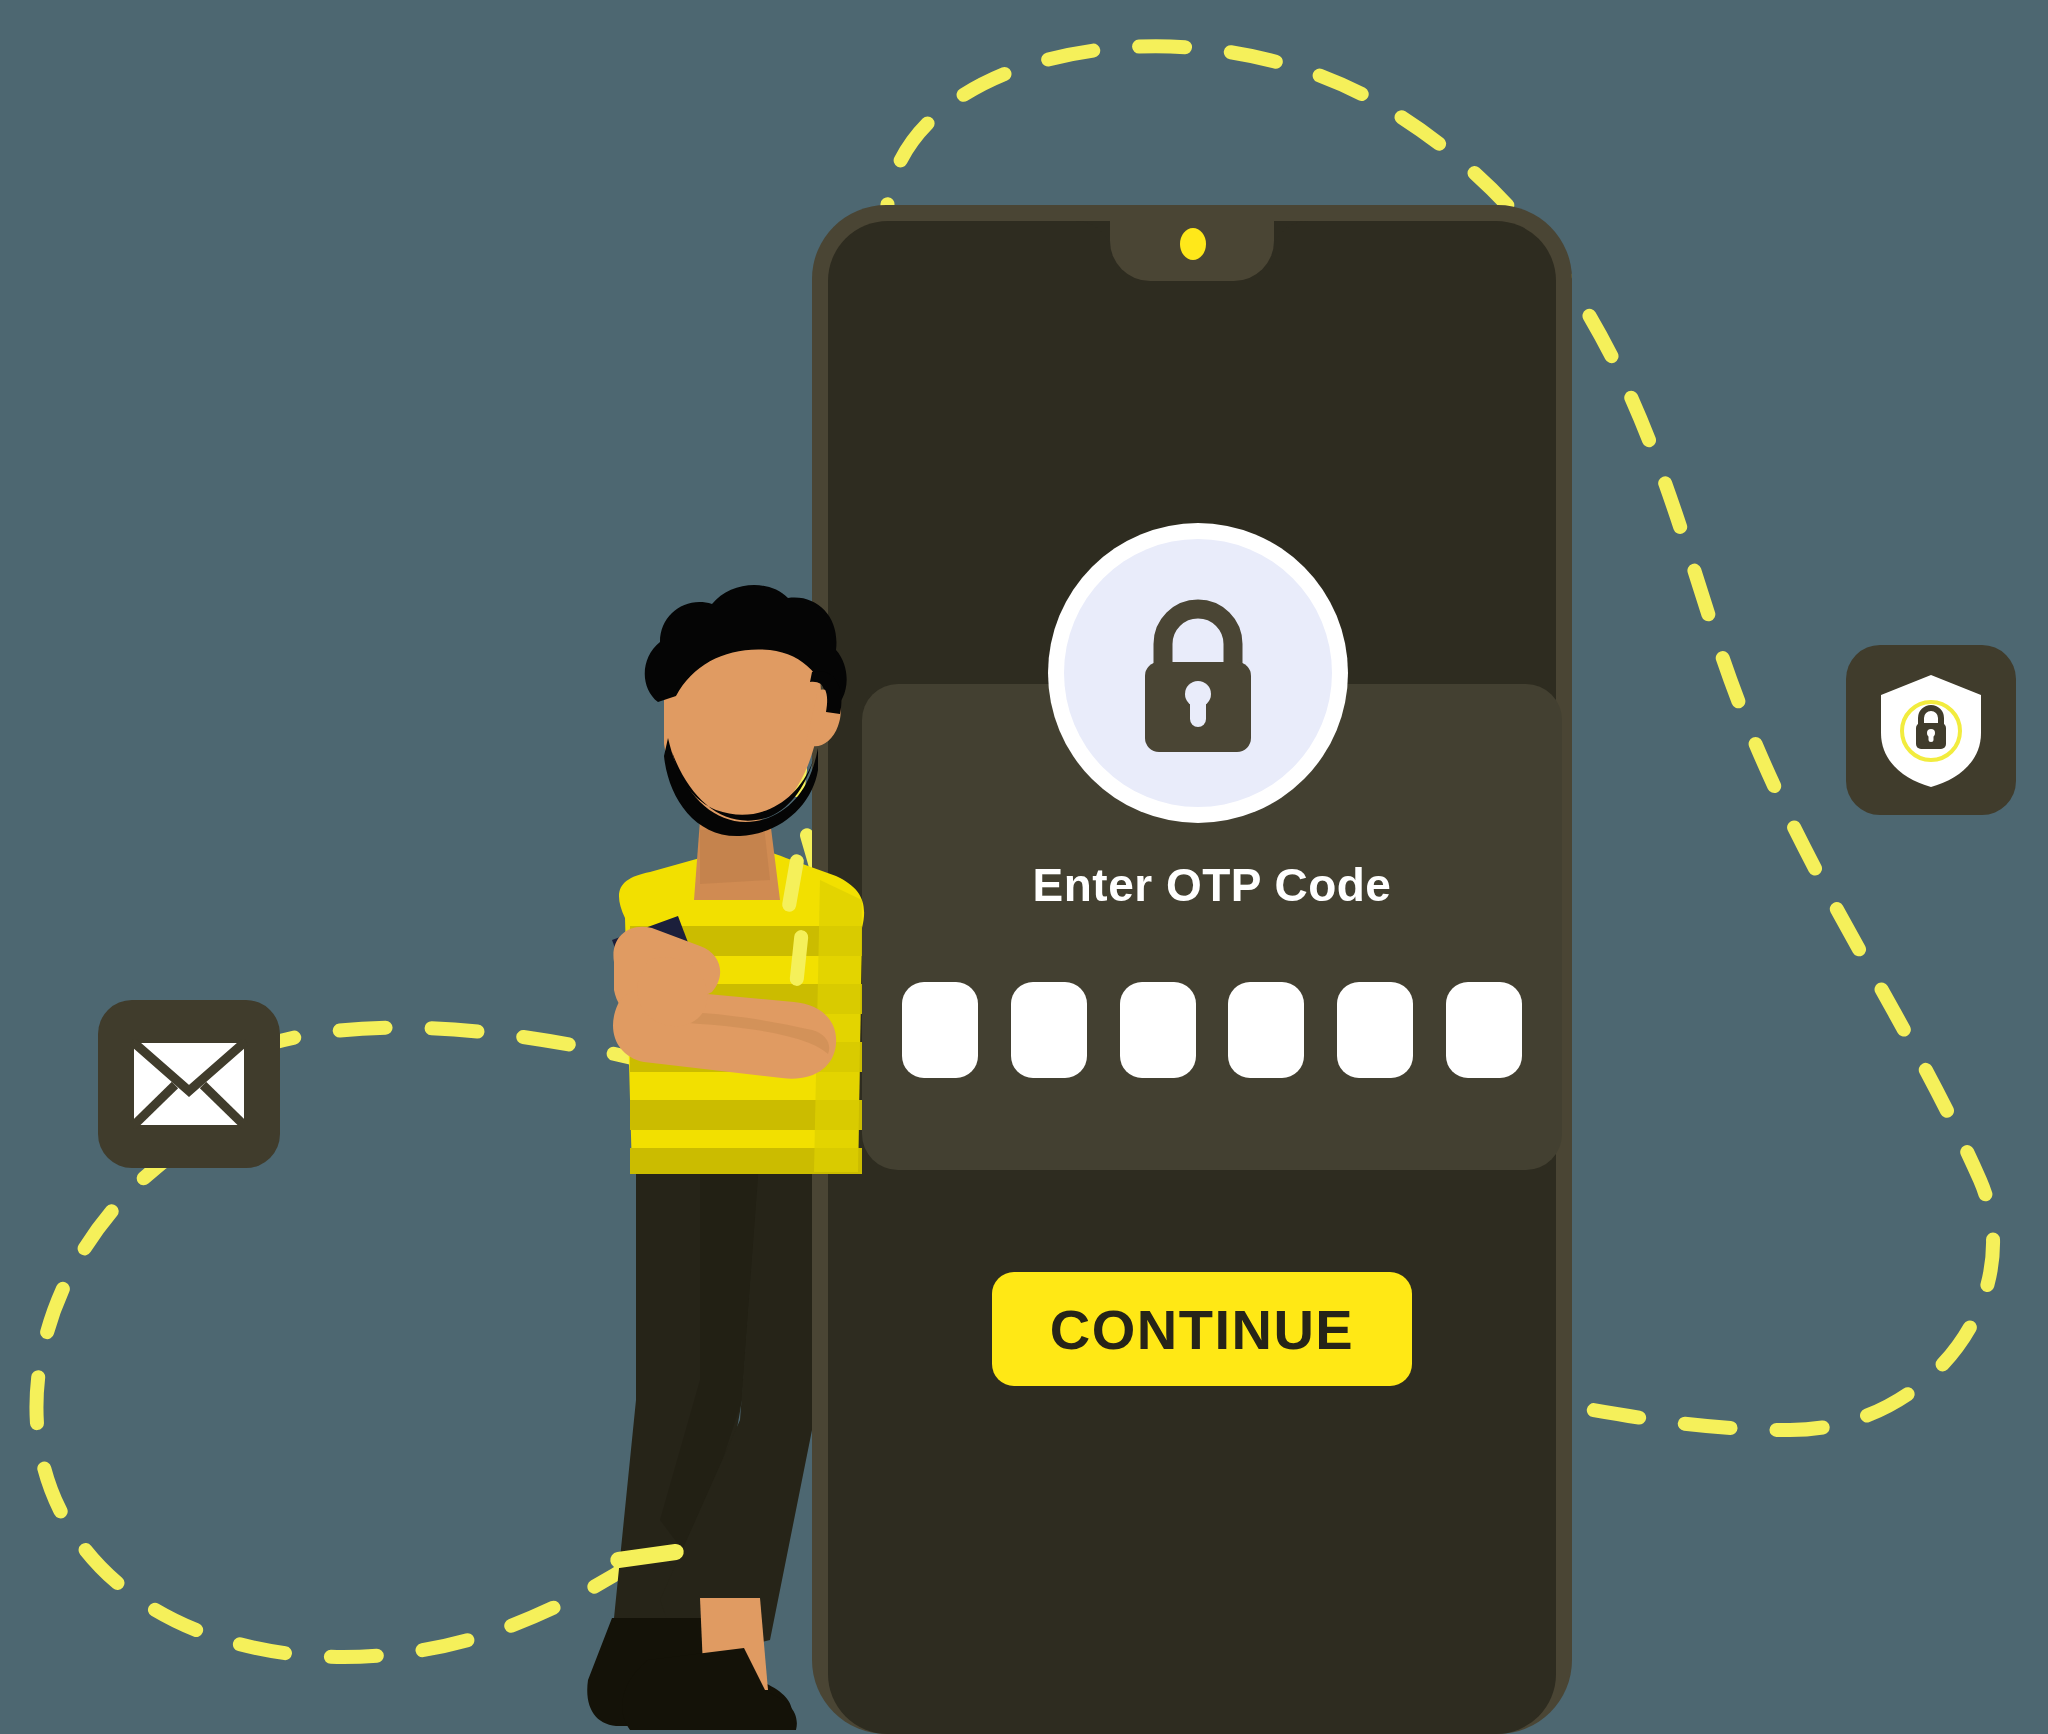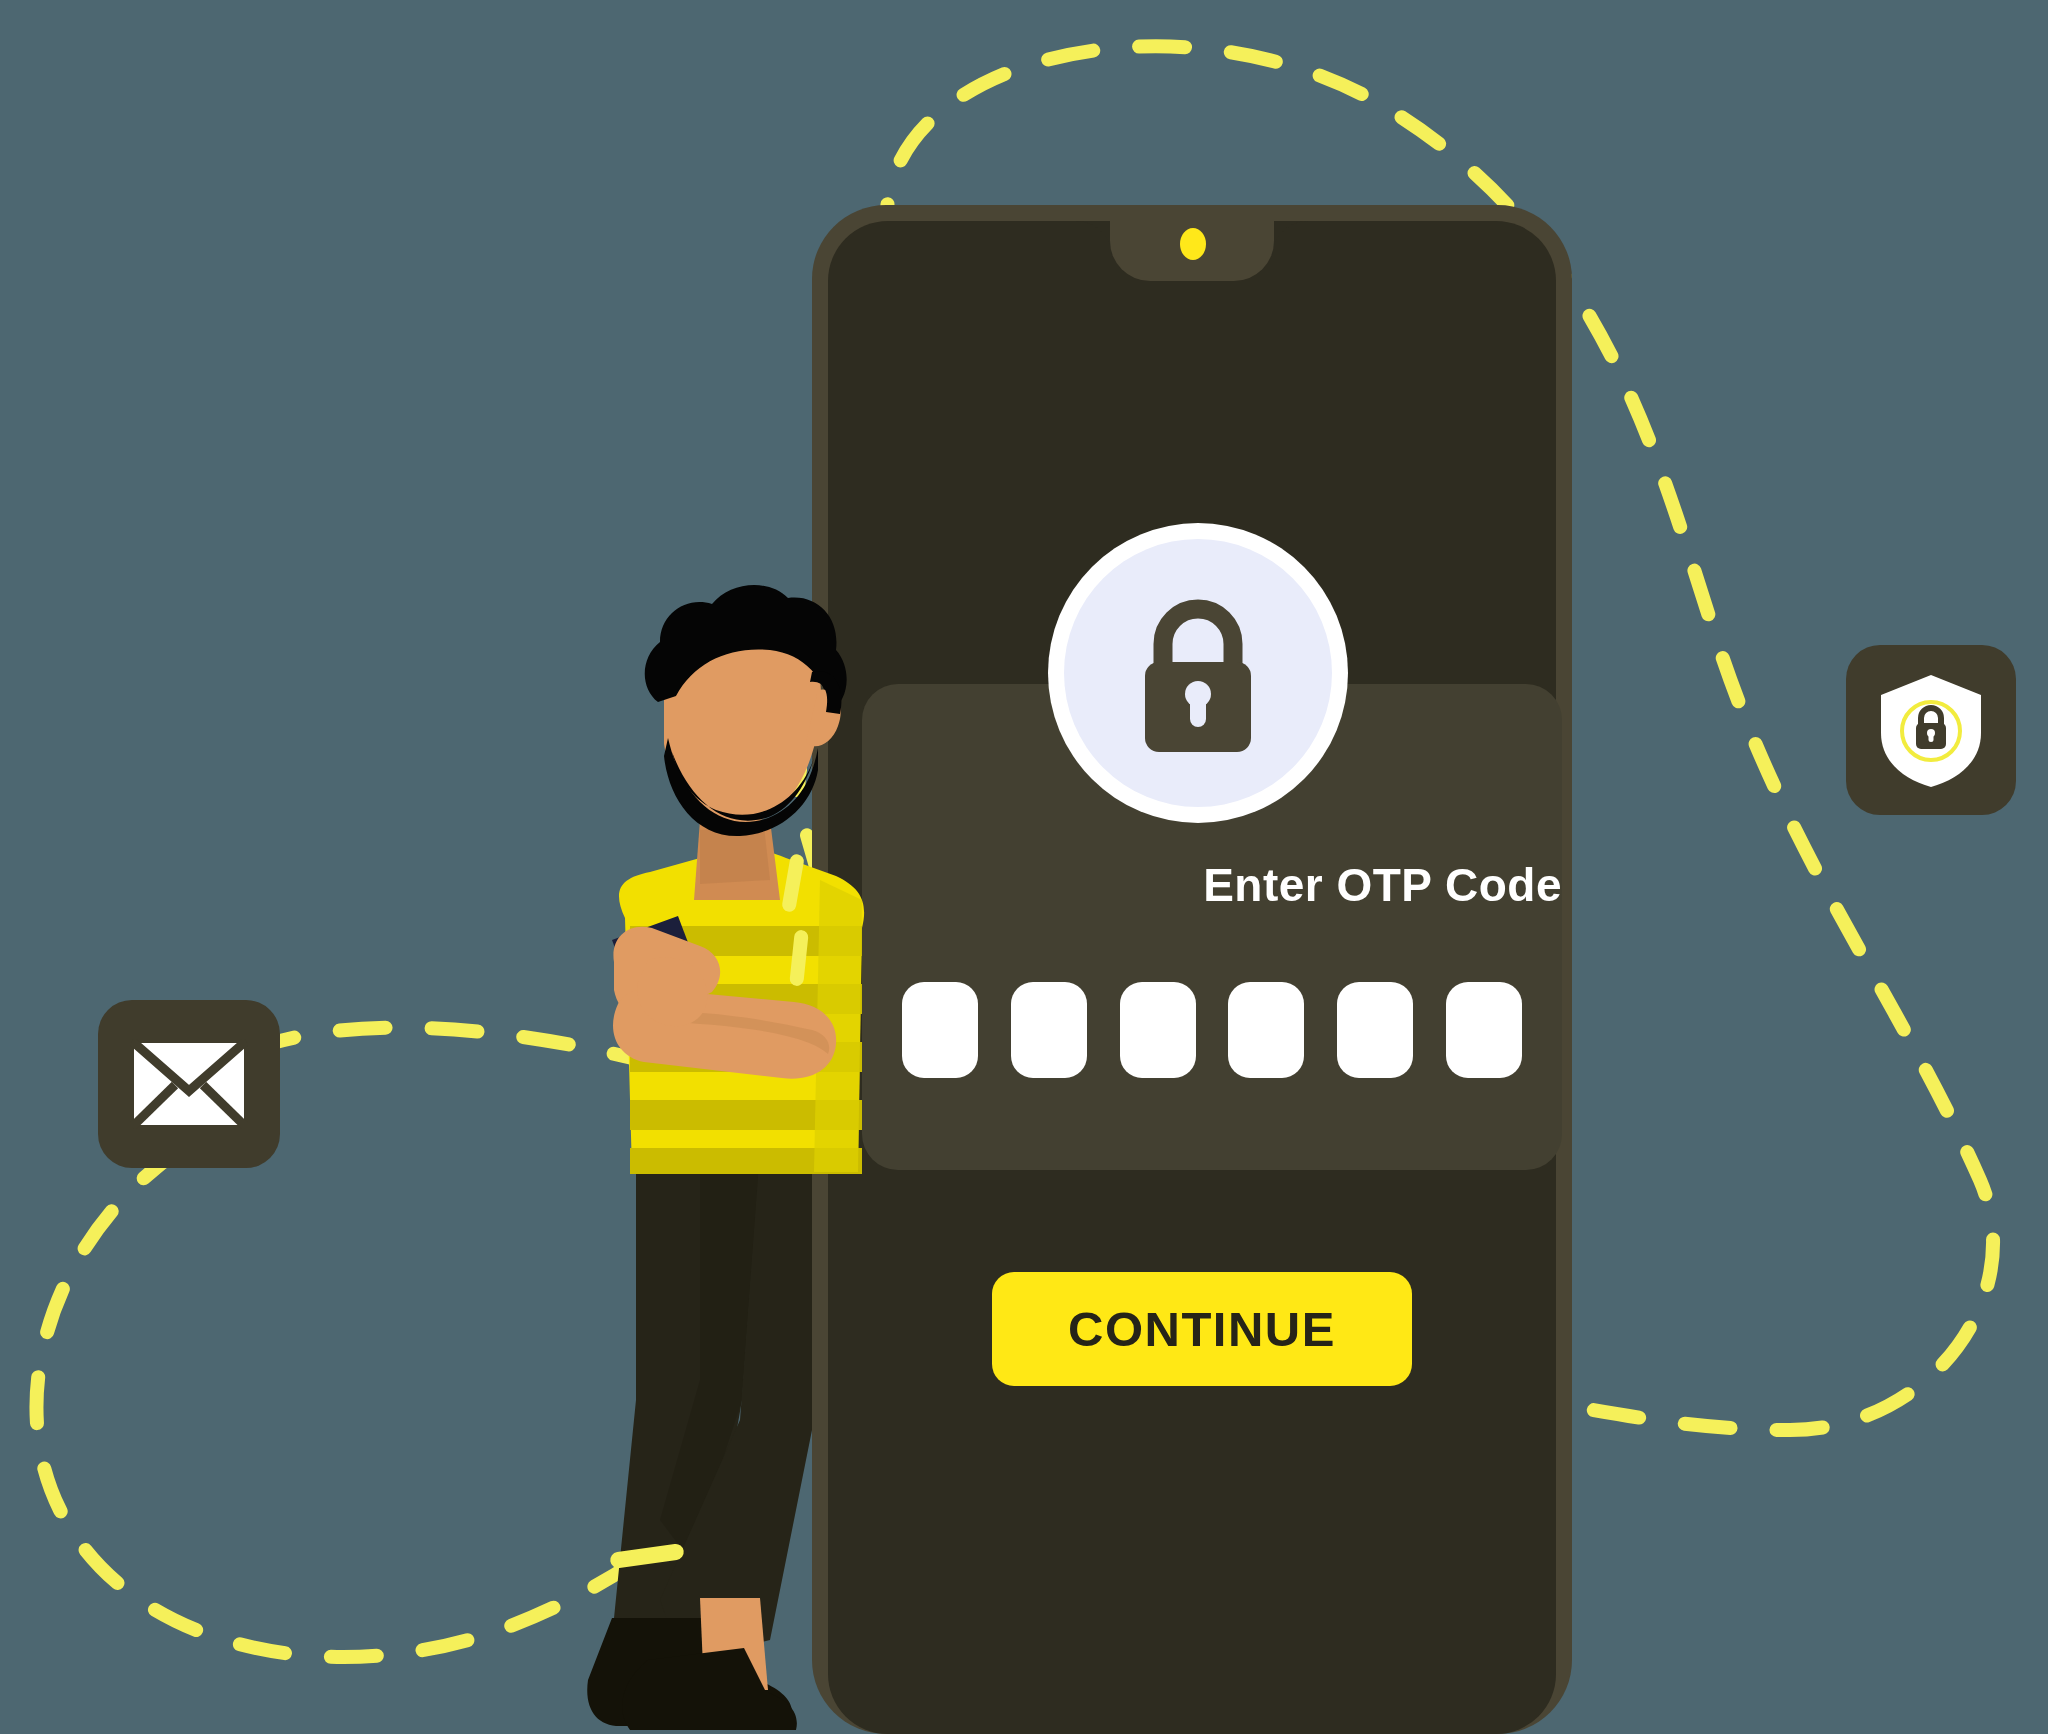--- a/index.html
+++ b/index.html
@@ -118,21 +118,21 @@
     background: #e9ecfa;
     display: flex;
     align-items: center;
     justify-content: center;
   }
   #otp-title {
     position: absolute;
     left: 862px;
     top: 858px;
     width: 700px;
-    text-align: right;
+    text-align: center;
     color: #ffffff;
     font-size: 46px;
     font-weight: bold;
     letter-spacing: 0.5px;
   }
   #otp-boxes {
     position: absolute;
     left: 902px;
     top: 982px;
     width: 620px;
@@ -157,21 +157,21 @@
   #continue-button {
     position: absolute;
     left: 992px;
     top: 1272px;
     width: 420px;
     height: 114px;
     background: #ffe815;
     border: none;
     border-radius: 22px;
     color: #262418;
-    font-size: 49px;
+    font-size: 56px;
     font-weight: bold;
     letter-spacing: 1.5px;
     font-family: "Liberation Sans", sans-serif;
     cursor: pointer;
     padding: 0;
   }
   
   .badge-tile {
     position: absolute;
     background: #403c2c;

